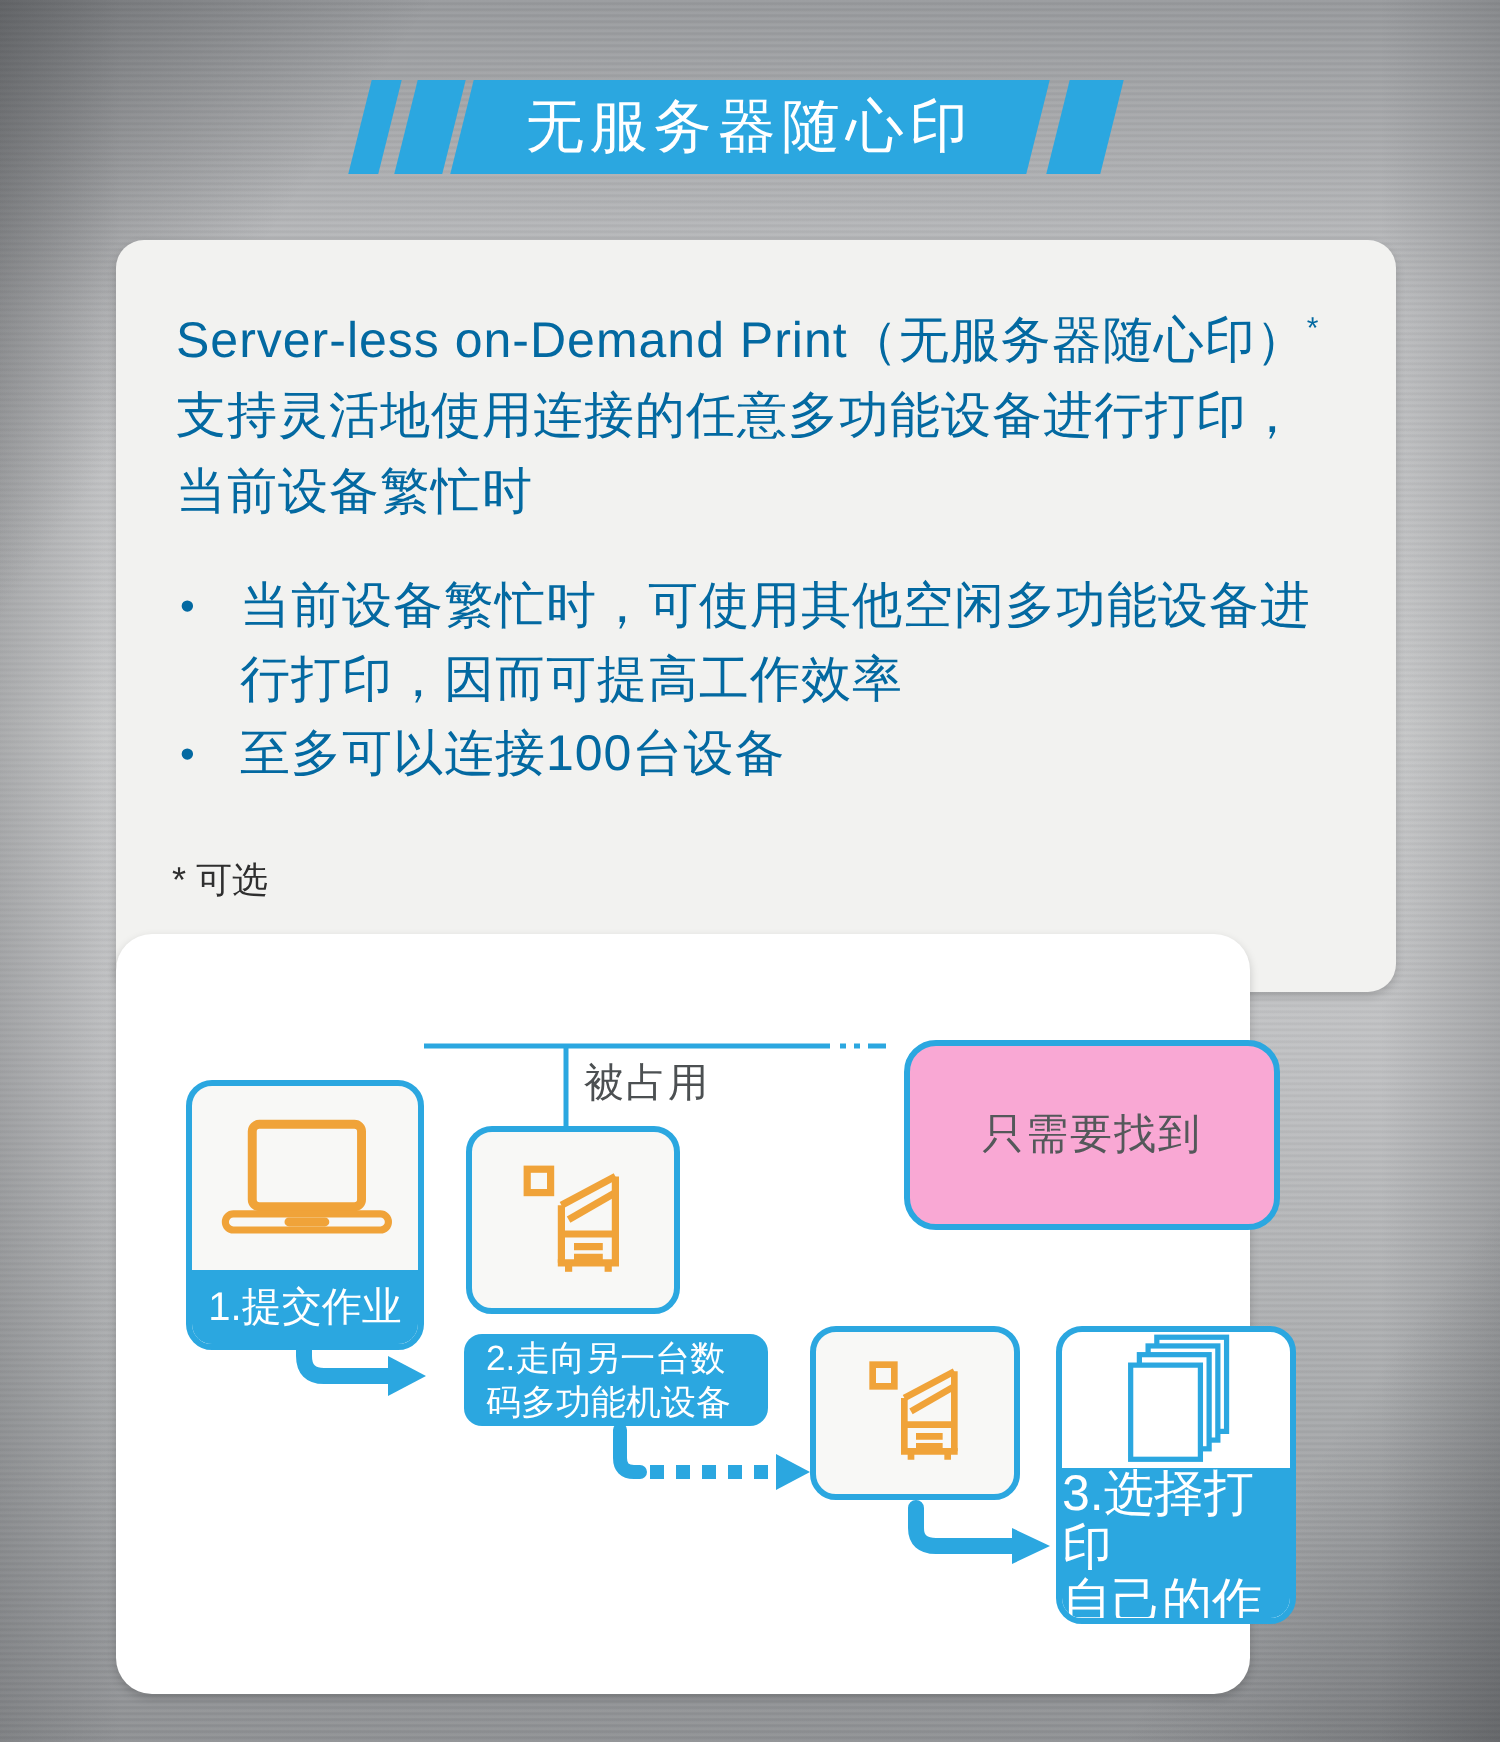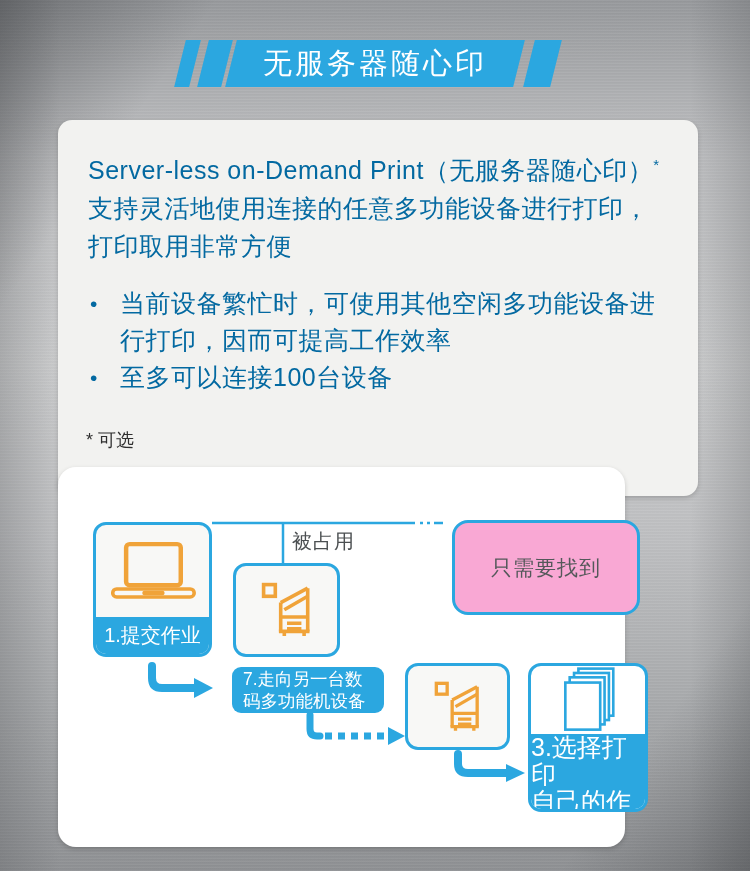--- a/index.html
+++ b/index.html
@@ -66,21 +66,21 @@
 
   <div class="banner-shape slash-a"></div>
   <div class="banner-shape slash-b"></div>
   <div class="banner-shape banner-main">
     <span class="txt">无服务器随心印</span>
   </div>
   <div class="banner-shape slash-c"></div>
 
   <section class="intro-card">
     <p><span>Server-less on-Demand Print（无服务器随心印）</span><sup>*</sup><br>
-      <span>支持灵活地使用连接的任意多功能设备进行打印，打印取用非常方便</span>
+      <span>支持灵活地使用连接的任意多功能设备进行打印，当前设备繁忙时</span>
     </p>
     <ul class="bullets">
       <li>
         <span class="bullet-char">•</span>
         <span>当前设备繁忙时，可使用其他空闲多功能设备进行打印，因而可提高工作效率</span>
       </li>
       <li>
         <span class="bullet-char">•</span>
         <span>至多可以连接100台设备</span>
       </li>
@@ -104,21 +104,21 @@
       <path d="M252,248 V262 Q252,269 259,269 H262" stroke="#2ba7e0" stroke-width="7" fill="none" stroke-linecap="round"></path>
       <path d="M267,269 H328" stroke="#2ba7e0" stroke-width="7" fill="none" stroke-dasharray="7 6"></path>
       <polygon points="330,260 347,269 330,278" fill="#2ba7e0"></polygon>
 
       <path d="M400,287 V297 Q400,306 410,306 H448" stroke="#2ba7e0" stroke-width="8" fill="none" stroke-linecap="round"></path>
       <polygon points="448,297 467,306 448,315" fill="#2ba7e0"></polygon>
     </svg>
 
     <div class="busy-label" style="left:234px;top:61px;">被占用</div>
 
-    <div class="icon-card step-card" style="left:35px;top:55px;width:119px;height:135px;">
+    <div class="icon-card step-card" style="left:35px;top:73px;width:119px;height:135px;">
       <div style="height:92px;display:flex;align-items:center;justify-content:center;">
         <svg width="86" height="60" viewBox="0 0 96 66" fill="none">
           <rect x="18" y="3" width="61" height="46" rx="4" stroke="#f0a339" stroke-width="5"></rect>
           <rect x="3" y="53" width="91" height="9" rx="4.5" stroke="#f0a339" stroke-width="4"></rect>
           <rect x="36" y="55" width="25" height="5" rx="2.5" fill="#f0a339"></rect>
         </svg>
       </div>
       <div class="step-label" style="height:37px;font-size:20px;">
         <span class="lbl-line">1.提交作业</span>
       </div>
@@ -136,21 +136,21 @@
           <path d="M23,45 H53"></path>
           <path d="M30,52 H46"></path>
           <path d="M30,58 H46"></path>
           <path d="M27,61 v5"></path>
           <path d="M49,61 v5"></path>
         </svg>
       </span>
     </div>
 
     <div class="pill-label" style="left:174px;top:200px;width:152px;height:46px;padding-left:11px;font-size:17.5px;line-height:22px;">
-      <span class="lbl-line">7.走向另一台数</span>
+      <span class="lbl-line">2.走向另一台数</span>
       <span class="lbl-line">码多功能机设备</span>
     </div>
 
     <div class="idle-box" style="left:394px;top:53px;width:188px;height:95px;">
       <span>只需要找到</span>
     </div>
 
     <div class="icon-card" style="left:347px;top:196px;width:105px;height:87px;">
       <span>
         <svg width="50" height="60" viewBox="0 0 60 70" fill="none" stroke="#f0a339" stroke-width="4">

